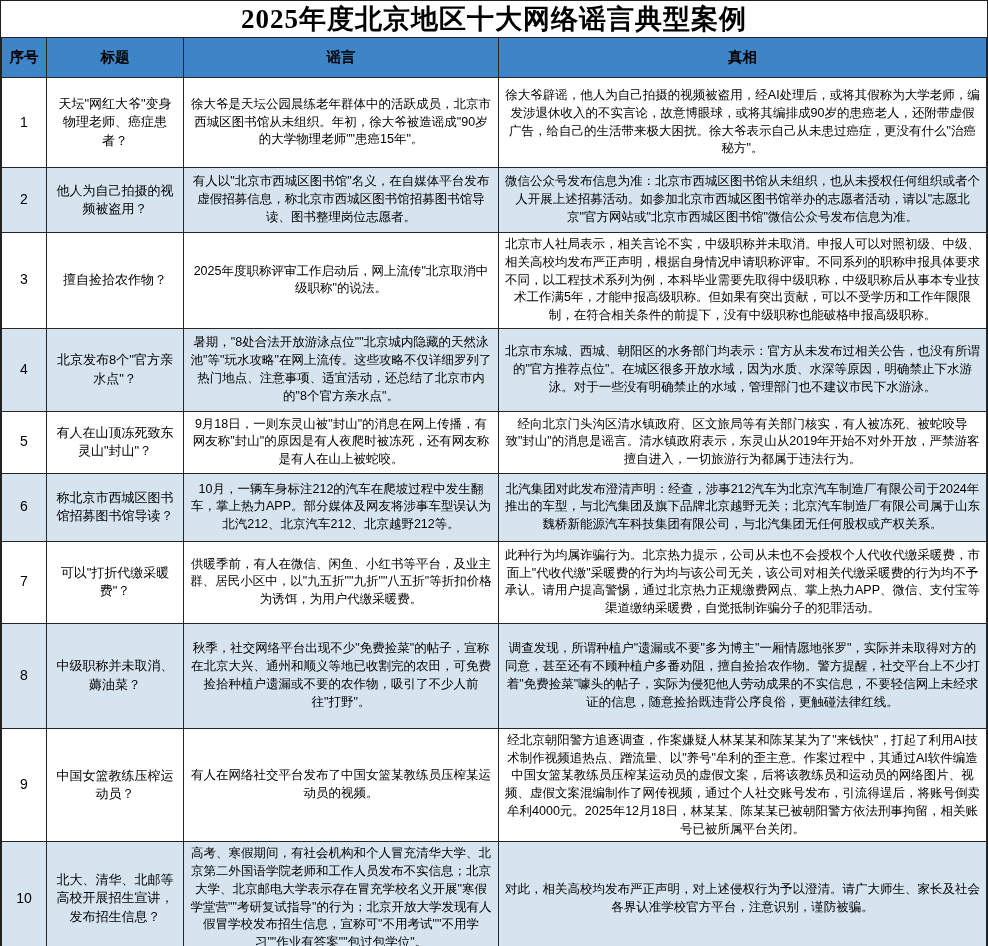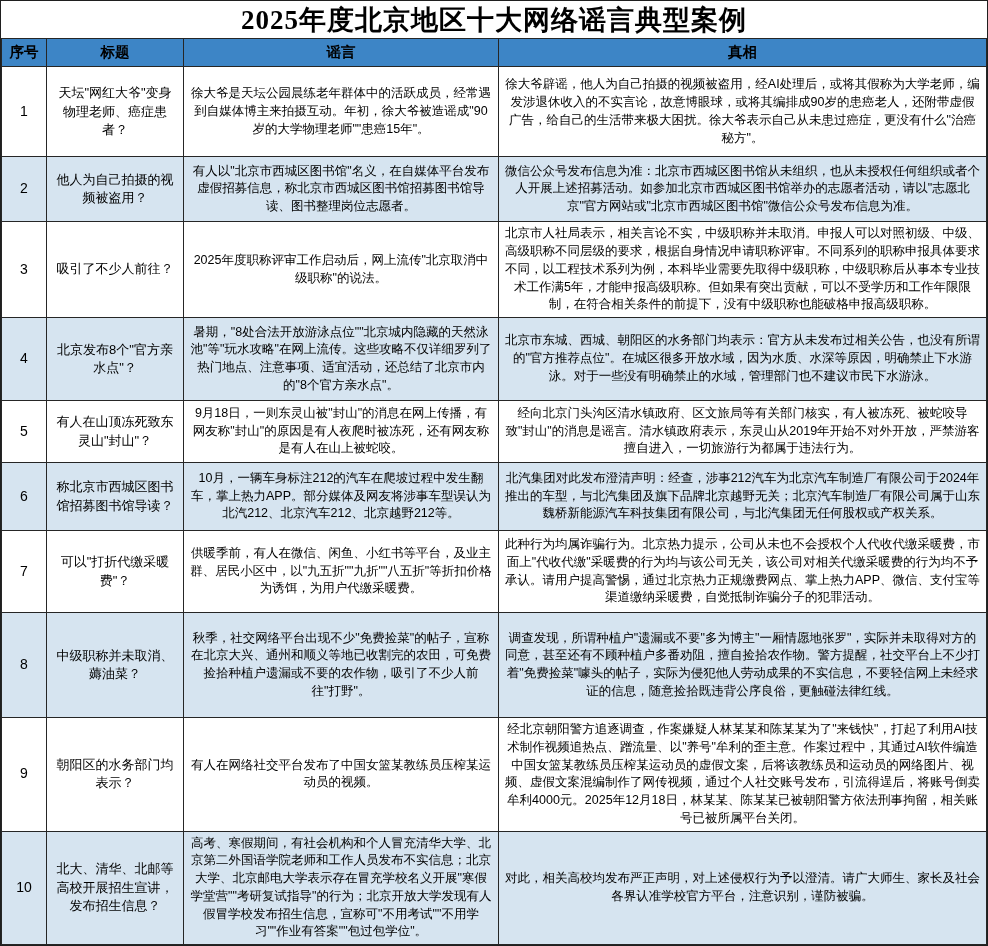--- a/index.html
+++ b/index.html
@@ -39,21 +39,21 @@
   col.c-title { width: 137px; }
   col.c-rumor { width: 315px; }
   col.c-truth { width: auto; }
   th, td {
     border: 1px solid #262626;
     vertical-align: middle;
     text-align: center;
     padding: 3px 6px;
     overflow: hidden;
   }
-  thead tr { height: 28px; }
+  thead tr { height: 40px; }
   th {
     background: var(--header-bg, #3d85c6);
     font-weight: bold;
     font-size: 14.5px;
     color: #000;
   }
   td {
     font-size: 12.5px;
     line-height: 1.42;
   }
@@ -82,34 +82,34 @@
         <th>序号</th>
         <th>标题</th>
         <th>谣言</th>
         <th>真相</th>
       </tr>
     </thead>
     <tbody>
       <tr style="height:90px">
         <td class="no-cell">1</td>
         <td class="title-cell">天坛"网红大爷"变身物理老师、癌症患者？</td>
-        <td>徐大爷是天坛公园晨练老年群体中的活跃成员，经常遇到自媒体博主来拍摄互动。年初，徐大爷被造谣成"90岁的大学物理老师""患癌15年"。</td>
+        <td>徐大爷是天坛公园晨练老年群体中的活跃成员，北京市西城区图书馆从未组织。年初，徐大爷被造谣成"90岁的大学物理老师""患癌15年"。</td>
         <td>徐大爷辟谣，他人为自己拍摄的视频被盗用，经AI处理后，或将其假称为大学老师，编发涉退休收入的不实言论，故意博眼球，或将其编排成90岁的患癌老人，还附带虚假广告，给自己的生活带来极大困扰。徐大爷表示自己从未患过癌症，更没有什么"治癌秘方"。</td>
       </tr>
       <tr style="height:65px">
         <td class="no-cell">2</td>
         <td class="title-cell">他人为自己拍摄的视频被盗用？</td>
         <td>有人以"北京市西城区图书馆"名义，在自媒体平台发布虚假招募信息，称北京市西城区图书馆招募图书馆导读、图书整理岗位志愿者。</td>
         <td>微信公众号发布信息为准：北京市西城区图书馆从未组织，也从未授权任何组织或者个人开展上述招募活动。如参加北京市西城区图书馆举办的志愿者活动，请以"志愿北京"官方网站或"北京市西城区图书馆"微信公众号发布信息为准。</td>
       </tr>
       <tr style="height:95px">
         <td class="no-cell">3</td>
-        <td class="title-cell">吸引了不少人前往？</td>
+        <td class="title-cell">擅自捡拾农作物？</td>
         <td>2025年度职称评审工作启动后，网上流传"北京取消中级职称"的说法。</td>
-        <td>北京市人社局表示，相关言论不实，中级职称并未取消。申报人可以对照初级、中级、高级职称不同层级的要求，根据自身情况申请职称评审。不同系列的职称申报具体要求不同，以工程技术系列为例，本科毕业需要先取得中级职称，中级职称后从事本专业技术工作满5年，才能申报高级职称。但如果有突出贡献，可以不受学历和工作年限限制，在符合相关条件的前提下，没有中级职称也能破格申报高级职称。</td>
+        <td>北京市人社局表示，相关言论不实，中级职称并未取消。申报人可以对照初级、中级、相关高校均发布严正声明，根据自身情况申请职称评审。不同系列的职称申报具体要求不同，以工程技术系列为例，本科毕业需要先取得中级职称，中级职称后从事本专业技术工作满5年，才能申报高级职称。但如果有突出贡献，可以不受学历和工作年限限制，在符合相关条件的前提下，没有中级职称也能破格申报高级职称。</td>
       </tr>
       <tr style="height:83px">
         <td class="no-cell">4</td>
         <td class="title-cell">北京发布8个"官方亲水点"？</td>
         <td>暑期，"8处合法开放游泳点位""北京城内隐藏的天然泳池"等"玩水攻略"在网上流传。这些攻略不仅详细罗列了热门地点、注意事项、适宜活动，还总结了北京市内的"8个官方亲水点"。</td>
         <td>北京市东城、西城、朝阳区的水务部门均表示：官方从未发布过相关公告，也没有所谓的"官方推荐点位"。在城区很多开放水域，因为水质、水深等原因，明确禁止下水游泳。对于一些没有明确禁止的水域，管理部门也不建议市民下水游泳。</td>
       </tr>
       <tr style="height:62px">
         <td class="no-cell">5</td>
         <td class="title-cell">有人在山顶冻死致东灵山"封山"？</td>
@@ -129,21 +129,21 @@
         <td>此种行为均属诈骗行为。北京热力提示，公司从未也不会授权个人代收代缴采暖费，市面上"代收代缴"采暖费的行为均与该公司无关，该公司对相关代缴采暖费的行为均不予承认。请用户提高警惕，通过北京热力正规缴费网点、掌上热力APP、微信、支付宝等渠道缴纳采暖费，自觉抵制诈骗分子的犯罪活动。</td>
       </tr>
       <tr style="height:105px">
         <td class="no-cell">8</td>
         <td class="title-cell">中级职称并未取消、薅油菜？</td>
         <td>秋季，社交网络平台出现不少"免费捡菜"的帖子，宣称在北京大兴、通州和顺义等地已收割完的农田，可免费捡拾种植户遗漏或不要的农作物，吸引了不少人前往"打野"。</td>
         <td>调查发现，所谓种植户"遗漏或不要"多为博主"一厢情愿地张罗"，实际并未取得对方的同意，甚至还有不顾种植户多番劝阻，擅自捡拾农作物。警方提醒，社交平台上不少打着"免费捡菜"噱头的帖子，实际为侵犯他人劳动成果的不实信息，不要轻信网上未经求证的信息，随意捡拾既违背公序良俗，更触碰法律红线。</td>
       </tr>
       <tr style="height:110px">
         <td class="no-cell">9</td>
-        <td class="title-cell">朝阳区的水务部门均表示？</td>
+        <td class="title-cell">中国女篮教练压榨运动员？</td>
         <td>有人在网络社交平台发布了中国女篮某教练员压榨某运动员的视频。</td>
         <td>经北京朝阳警方追逐调查，作案嫌疑人林某某和陈某某为了"来钱快"，打起了利用AI技术制作视频追热点、蹭流量、以"养号"牟利的歪主意。作案过程中，其通过AI软件编造中国女篮某教练员压榨某运动员的虚假文案，后将该教练员和运动员的网络图片、视频、虚假文案混编制作了网传视频，通过个人社交账号发布，引流得逞后，将账号倒卖牟利4000元。2025年12月18日，林某某、陈某某已被朝阳警方依法刑事拘留，相关账号已被所属平台关闭。</td>
       </tr>
       <tr style="height:91px">
         <td class="no-cell">10</td>
         <td class="title-cell">北大、清华、北邮等高校开展招生宣讲，发布招生信息？</td>
         <td>高考、寒假期间，有社会机构和个人冒充清华大学、北京第二外国语学院老师和工作人员发布不实信息；北京大学、北京邮电大学表示存在冒充学校名义开展"寒假学堂营""考研复试指导"的行为；北京开放大学发现有人假冒学校发布招生信息，宣称可"不用考试""不用学习""作业有答案""包过包学位"。</td>
         <td>对此，相关高校均发布严正声明，对上述侵权行为予以澄清。请广大师生、家长及社会各界认准学校官方平台，注意识别，谨防被骗。</td>
       </tr>
     </tbody>

